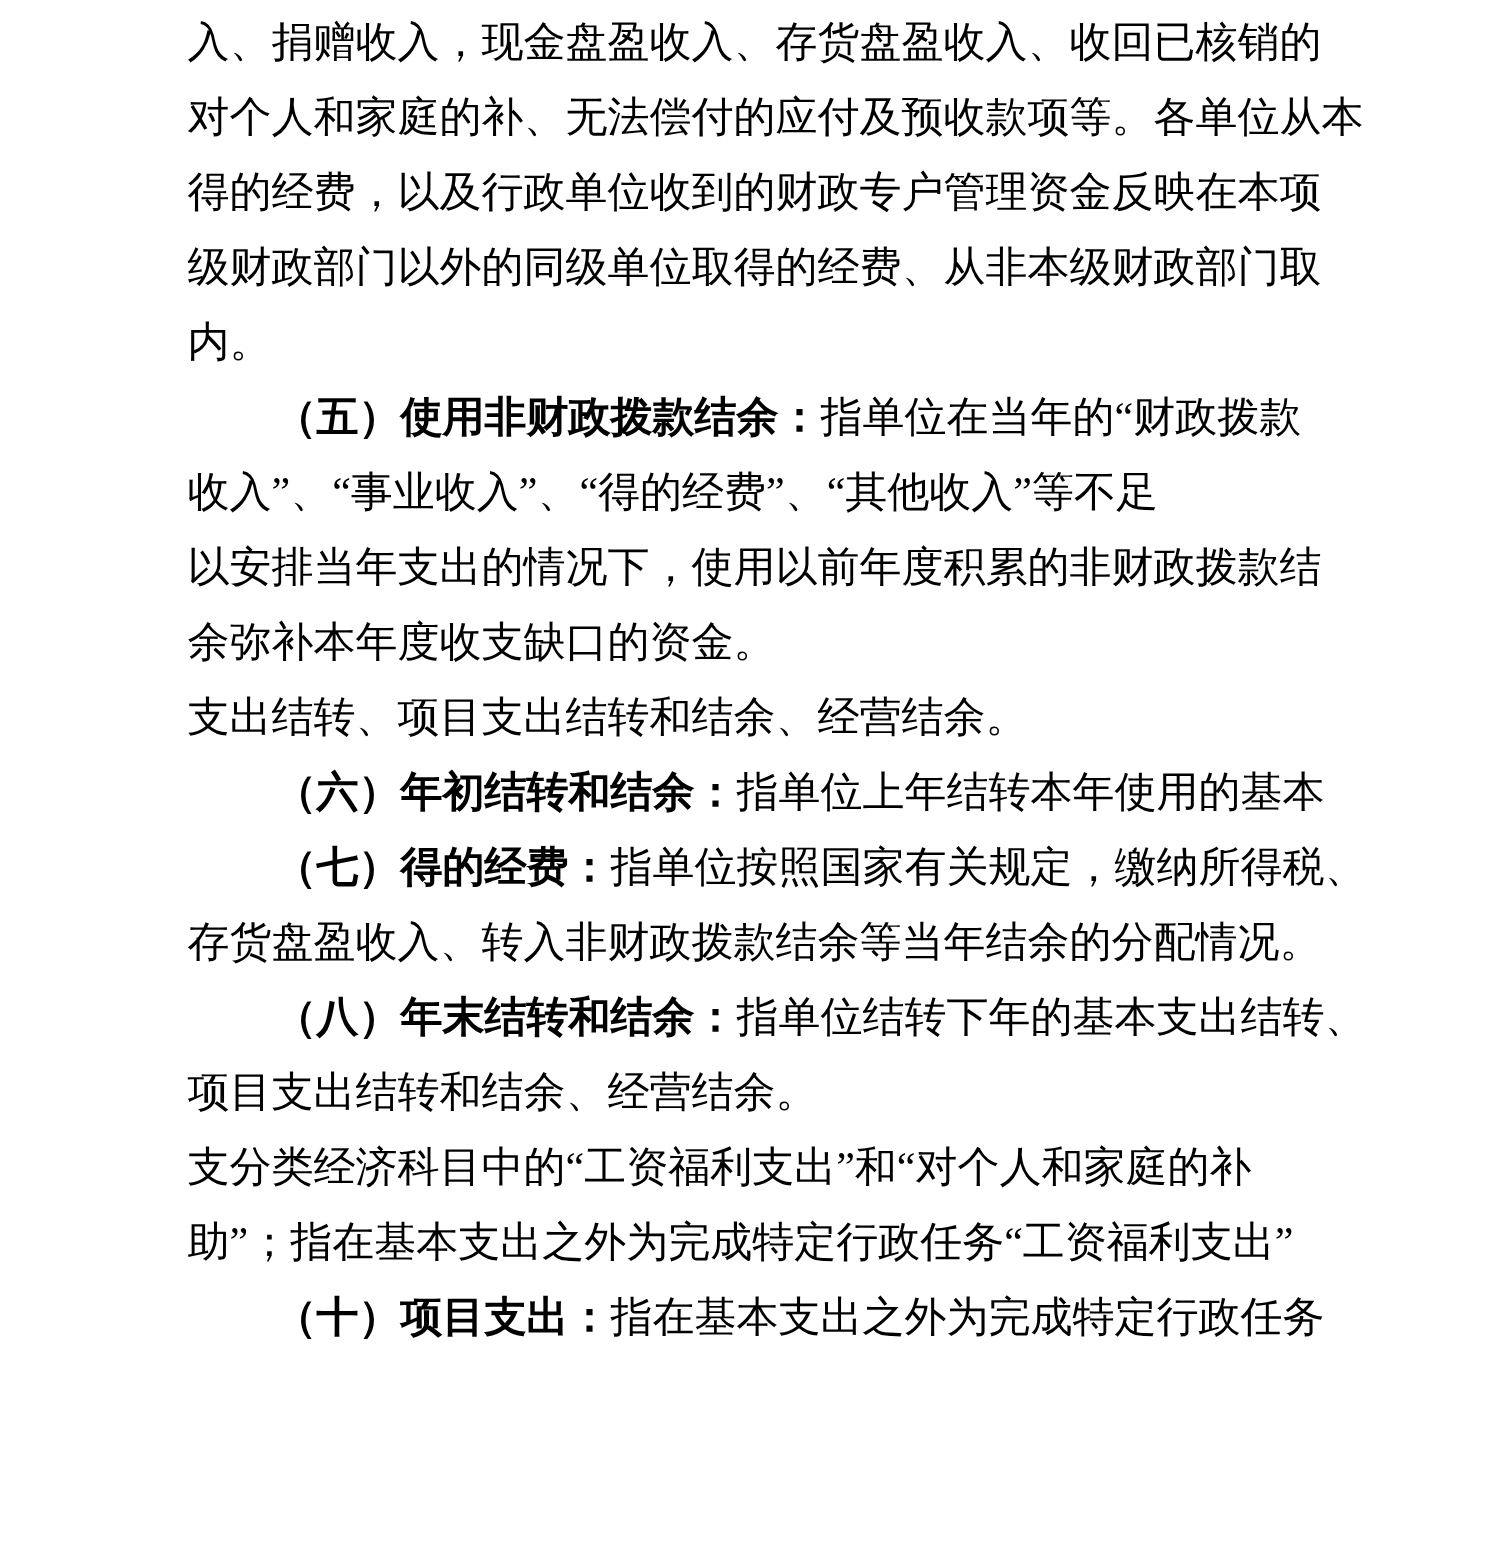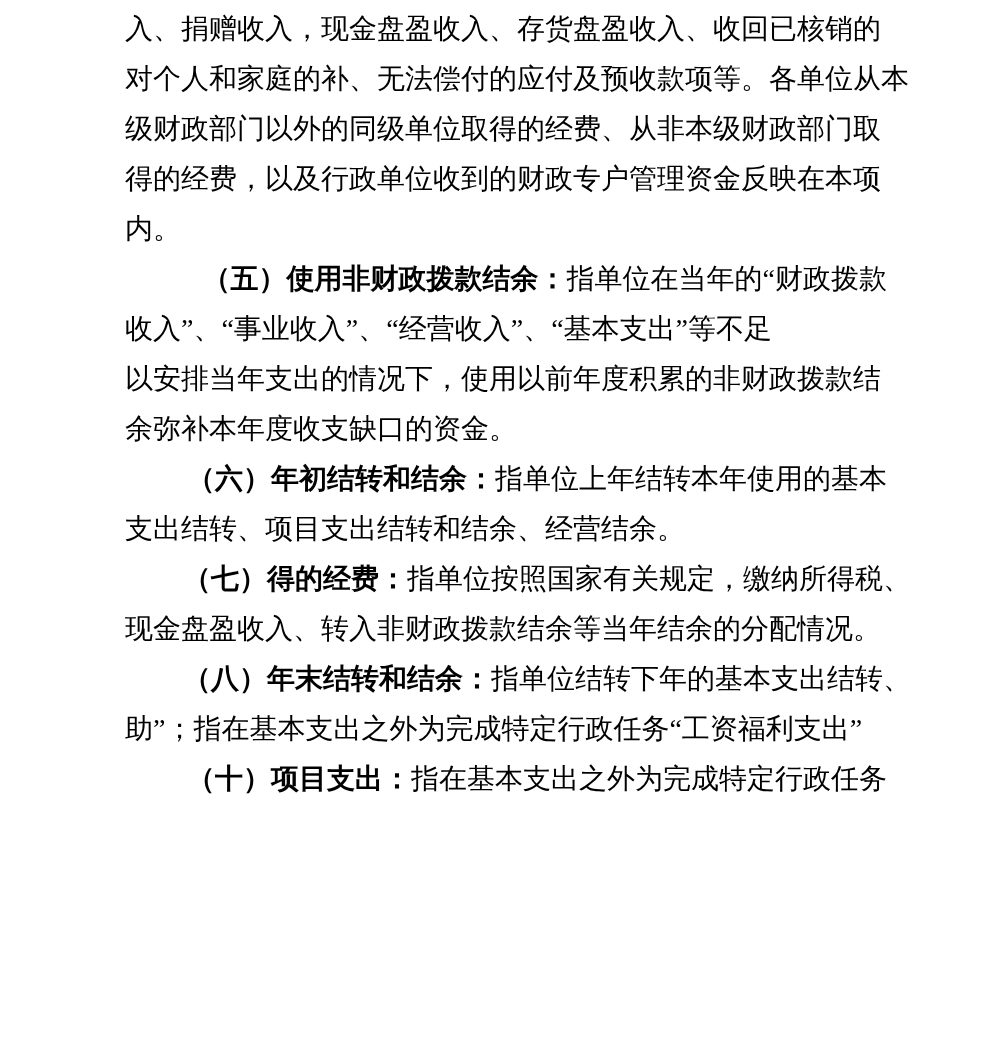--- a/index.html
+++ b/index.html
@@ -25,41 +25,42 @@
   .line {
     height: 50px;
     line-height: 50px;
     font-size: 28px;
     color: #000000;
     letter-spacing: 0px;
     white-space: nowrap;
   }
   .line.indent {
     padding-left: 58px;
-    text-align: right;
   }
   .lead {
     font-weight: bold;
   }
 </style>
 </head>
 <body>
 
 <div class="page">
   <div class="text-block" id="text-block">
       <div class="line"><span>入、捐赠收入，现金盘盈收入、存货盘盈收入、收回已核销的</span></div>
       <div class="line"><span>对个人和家庭的补、无法偿付的应付及预收款项等。各单位从本</span></div>
+      <div class="line"><span>得的经费，以及行政单位收到的财政专户管理资金反映在本项</span></div>
       <div class="line"><span>级财政部门以外的同级单位取得的经费、从非本级财政部门取</span></div>
-      <div class="line"><span>得的经费，以及行政单位收到的财政专户管理资金反映在本项</span></div>
       <div class="line"><span>内。</span></div>
       <div class="line indent"><b class="lead">（五）使用非财政拨款结余：</b><span>指单位在当年的“财政拨款</span></div>
-      <div class="line"><span>收入”、“事业收入”、“经营收入”、“基本支出”等不足</span></div>
+      <div class="line"><span>收入”、“事业收入”、“得的经费”、“其他收入”等不足</span></div>
       <div class="line"><span>以安排当年支出的情况下，使用以前年度积累的非财政拨款结</span></div>
       <div class="line"><span>余弥补本年度收支缺口的资金。</span></div>
+      <div class="line"><span>支出结转、项目支出结转和结余、经营结余。</span></div>
       <div class="line indent"><b class="lead">（六）年初结转和结余：</b><span>指单位上年结转本年使用的基本</span></div>
-      <div class="line"><span>支出结转、项目支出结转和结余、经营结余。</span></div>
       <div class="line indent"><b class="lead">（七）得的经费：</b><span>指单位按照国家有关规定，缴纳所得税、</span></div>
-      <div class="line"><span>现金盘盈收入、转入非财政拨款结余等当年结余的分配情况。</span></div>
+      <div class="line"><span>存货盘盈收入、转入非财政拨款结余等当年结余的分配情况。</span></div>
       <div class="line indent"><b class="lead">（八）年末结转和结余：</b><span>指单位结转下年的基本支出结转、</span></div>
+      <div class="line"><span>项目支出结转和结余、经营结余。</span></div>
+      <div class="line"><span>支分类经济科目中的“工资福利支出”和“对个人和家庭的补</span></div>
       <div class="line"><span>助”；指在基本支出之外为完成特定行政任务“工资福利支出”</span></div>
       <div class="line indent"><b class="lead">（十）项目支出：</b><span>指在基本支出之外为完成特定行政任务</span></div>
     </div>
 </div>
 
 </body></html>

